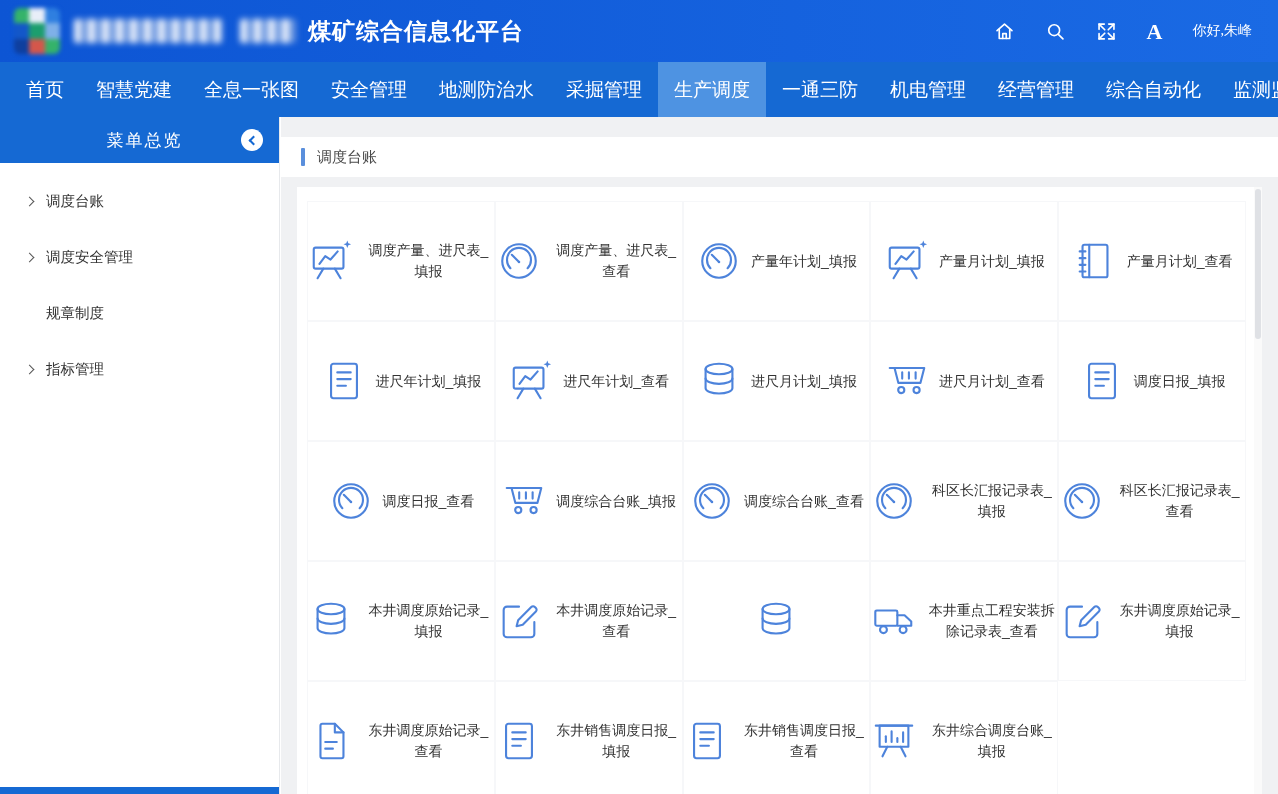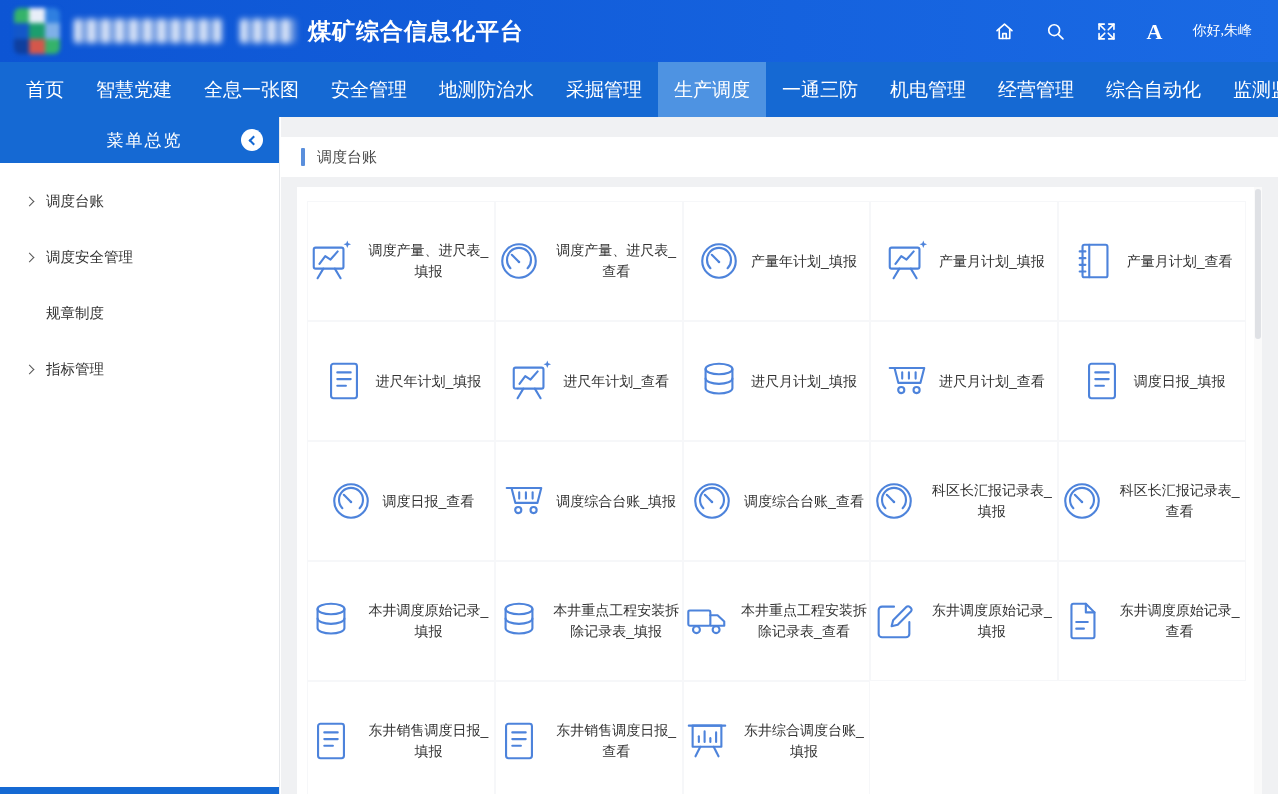--- a/index.html
+++ b/index.html
@@ -347,26 +347,34 @@
               <ellipse cx="24" cy="11.5" rx="14" ry="5.5"></ellipse>
               <path d="M10 11.5 v10 c0 3 6.3 5.5 14 5.5 s14 -2.5 14 -5.5 v-10"></path>
               <path d="M10 21.5 v10 c0 3 6.3 5.5 14 5.5 s14 -2.5 14 -5.5 v-10"></path>
             </svg>
           </span>
           <div class="card-label">本井调度原始记录_填报</div>
         </div>
         <div class="card">
           <span class="card-icon">
             <svg viewBox="0 0 48 48">
+              <path d="M40 25 v12.5 a3.5 3.5 0 0 1 -3.5 3.5 H11.5 A3.5 3.5 0 0 1 8 37.5 V12.5 A3.5 3.5 0 0 1 11.5 9 H24"></path>
+              <path d="M21.5 29.5 l1.6 -6.4 L36.8 9.4 a2.6 2.6 0 0 1 3.7 0 l1.1 1.1 a2.6 2.6 0 0 1 0 3.7 L27.9 27.9 Z"></path>
+            </svg>
+          </span>
+          <div class="card-label">本井调度原始记录_查看</div>
+        </div>
+        <div class="card">
+          <span class="card-icon">
+            <svg viewBox="0 0 48 48">
               <ellipse cx="24" cy="11.5" rx="14" ry="5.5"></ellipse>
               <path d="M10 11.5 v10 c0 3 6.3 5.5 14 5.5 s14 -2.5 14 -5.5 v-10"></path>
               <path d="M10 21.5 v10 c0 3 6.3 5.5 14 5.5 s14 -2.5 14 -5.5 v-10"></path>
             </svg>
           </span>
-          <div class="card-label">本井重点工程安装拆除记录表_填报</div>
         </div>
         <div class="card">
           <span class="card-icon">
             <svg viewBox="0 0 48 48">
               <rect x="4.5" y="13" width="23" height="16" rx="1.5"></rect>
               <path d="M27.5 18 h7.5 l7 6.5 V29 h-14.5"></path>
               <circle cx="13" cy="33" r="3.6"></circle>
               <circle cx="33.5" cy="33" r="3.6"></circle>
             </svg>
           </span>

